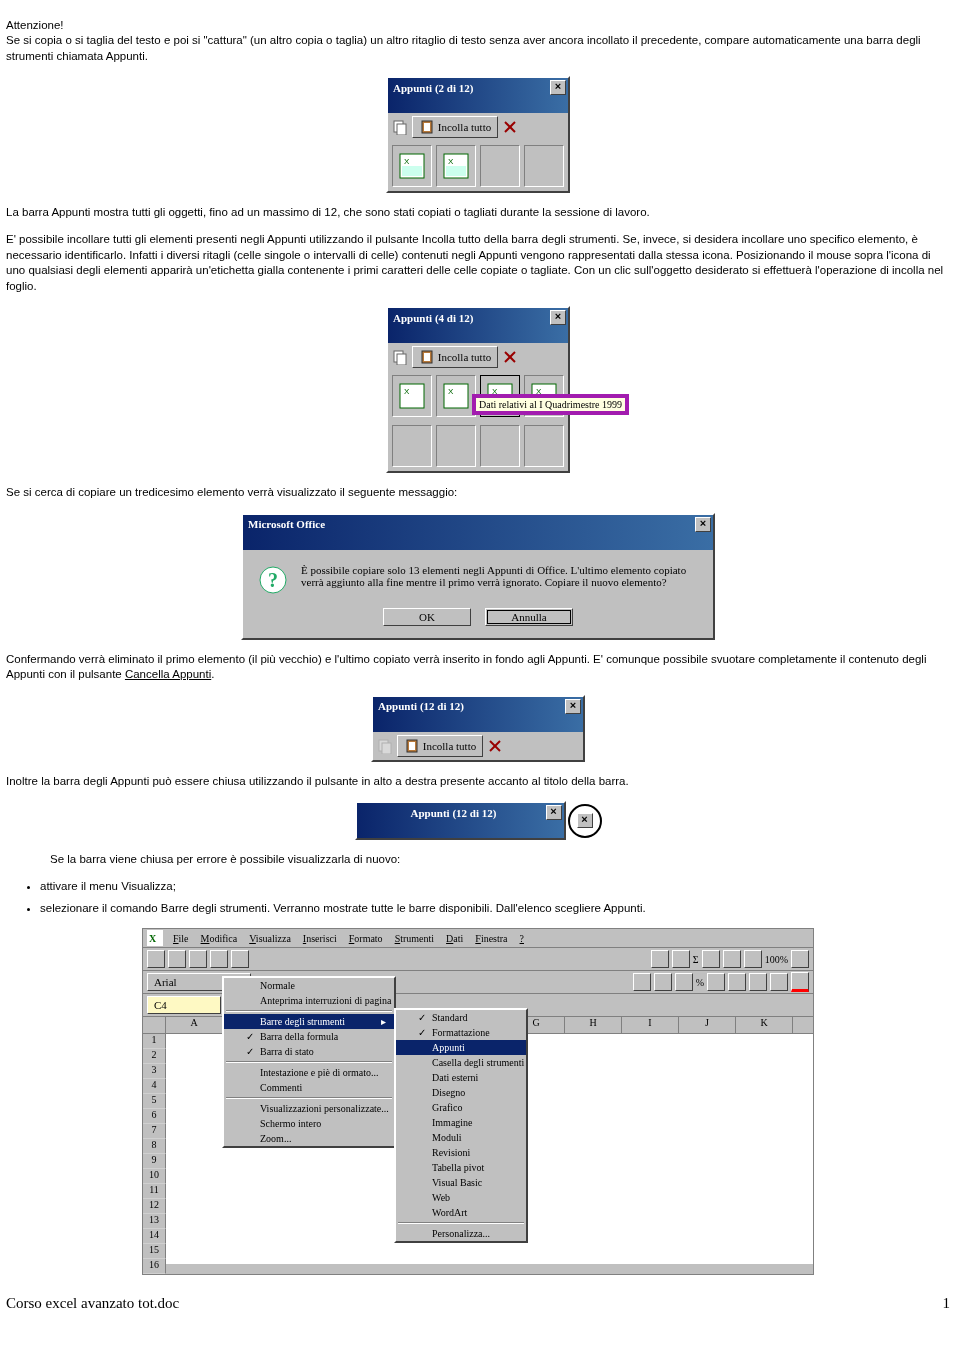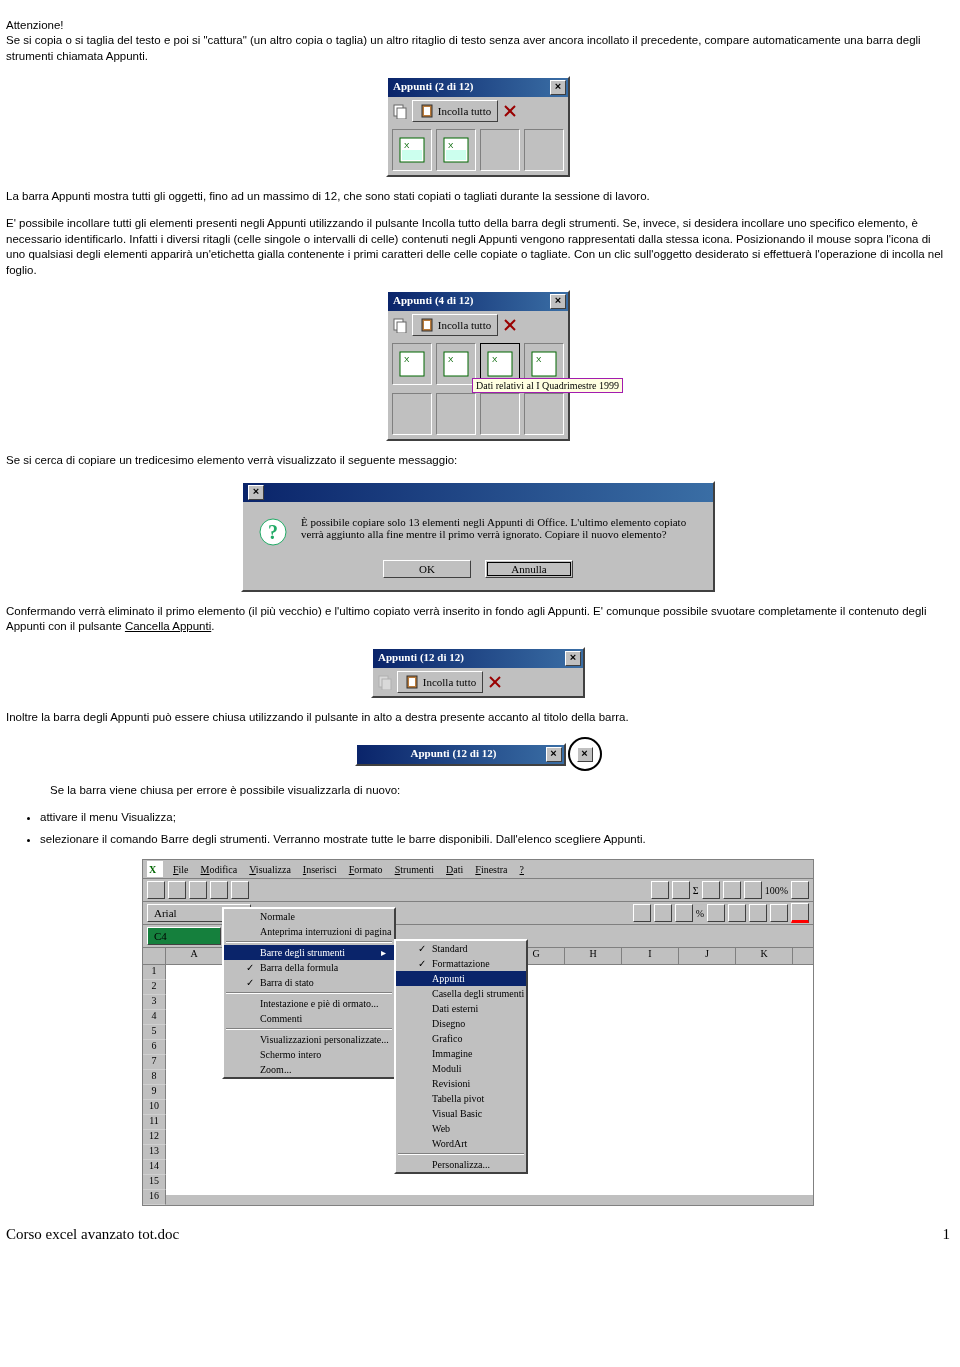--- a/index.html
+++ b/index.html
@@ -5,29 +5,29 @@
   body{font-family:Verdana,Geneva,sans-serif;font-size:11.5px;line-height:1.35;color:#000;margin:0;padding:6px 10px 6px 6px;width:960px;box-sizing:border-box;background:#fff}
   .bold{font-weight:normal}
   .center{text-align:center;margin:12px 0}
   .indent{margin-left:44px}
   ul{margin:6px 0 6px 34px;padding:0;list-style:disc}
   li{margin:6px 0}
   .footer{display:flex;justify-content:space-between;font-family:'Times New Roman',serif;font-size:15px;margin-top:18px}
 
   
   .panel{display:inline-block;background:#c0c0c0;border:2px solid;border-color:#fff #404040 #404040 #fff;text-align:left}
-  .titlebar{background:linear-gradient(to right,#0a246a,#3a6ea5);color:#fff;font:bold 11px Tahoma,Verdana;padding:2px 2px 2px 5px;display:flex;}
+  .titlebar{background:linear-gradient(to right,#0a246a,#3a6ea5);color:#fff;font:bold 11px Tahoma,Verdana;padding:2px 2px 18px 5px;display:flex;align-items:center}
   .titlebar .t-label{flex:1}
   .xbtn{width:14px;height:13px;background:#c0c0c0;border:1px solid;border-color:#fff #404040 #404040 #fff;color:#000;font:bold 11px/11px Arial;text-align:center;cursor:pointer}
   .tbar{background:#c0c0c0;padding:3px 4px;display:flex;align-items:center;gap:4px;font:11px Tahoma}
   .btn9x{display:inline-flex;align-items:center;justify-content:center;background:#c0c0c0;border:1px solid;border-color:#fff #404040 #404040 #fff;padding:2px 6px;font:11px Tahoma;cursor:pointer}
   .ico{width:16px;height:16px;display:inline-block}
   .slot{width:40px;height:40px;border:1px solid;border-color:#808080 #fff #fff #808080;background:#c0c0c0;display:flex;align-items:center;justify-content:center}
   .grid{display:flex;gap:4px;padding:4px}
-  .tooltip{position:absolute;background:#ffffe1;border:1px solid #a21caf;font:10px Tahoma;padding:1px 3px;white-space:nowrap}
+  .tooltip{position:absolute;background:#ffffe1;border:4px solid #a21caf;font:10px Tahoma;padding:1px 3px;white-space:nowrap}
 
   
   .msg{width:470px}
   .msgbody{display:flex;gap:12px;padding:14px 14px 6px 14px;font:11px Tahoma}
   .msgbtns{display:flex;justify-content:center;gap:14px;padding:6px 0 12px 0}
   .msgbtn{width:74px;}
 
   
   .closebar{display:inline-flex;align-items:center}
   .closebar .bar{width:200px}
@@ -158,20 +158,21 @@
     </div>
     <div class="tooltip" style="left:86px;top:88px">Dati relativi al I Quadrimestre 1999</div>
   </div>
 </div>
 
 <p>Se si cerca di copiare un tredicesimo elemento verrà visualizzato il seguente messaggio:</p>
 
 <div class="center">
   <div class="panel msg">
     <div class="titlebar">
+        <span class="t-label">Microsoft Office</span>
         <span class="xbtn">×</span>
       </div>
     <div class="msgbody">
       <span class="ico" style="width:32px;height:32px"><svg viewBox="0 0 32 32">
             <ellipse cx="16" cy="16" rx="13" ry="13" fill="#fff" stroke="#2a6"></ellipse>
             <text x="11" y="23" font-size="20" fill="#2a6" font-weight="bold">?</text>
           </svg></span>
       <span style="flex:1">È possibile copiare solo 13 elementi negli Appunti di Office. L'ultimo elemento copiato verrà aggiunto alla fine mentre il primo verrà ignorato. Copiare il nuovo elemento?</span>
     </div>
     <div class="msgbtns">
@@ -269,21 +270,21 @@
         <span class="sq"></span>
         <span class="sq"></span>
         <span style="font:10px Tahoma">%</span>
         <span class="sq"></span>
         <span class="sq"></span>
         <span class="sq"></span>
         <span class="sq"></span>
         <span class="sq" style="border-bottom:3px solid red"></span>
     </div>
     <div class="tb2">
-      <span class="btn9x" style="width:60px;justify-content:flex-start;background:#15803d">C4</span>
+      <span class="btn9x" style="width:60px;justify-content:flex-start;background:#fef9c3">C4</span>
       <span style="flex:1"></span>
     </div>
     
     <div class="colhdr" id="xl-cols">
         <div class="ch" style="width:22px"></div>
         <div class="ch">A</div>
         <div class="ch">B</div>
         <div class="ch">C</div>
         <div class="ch">D</div>
         <div class="ch">E</div>

